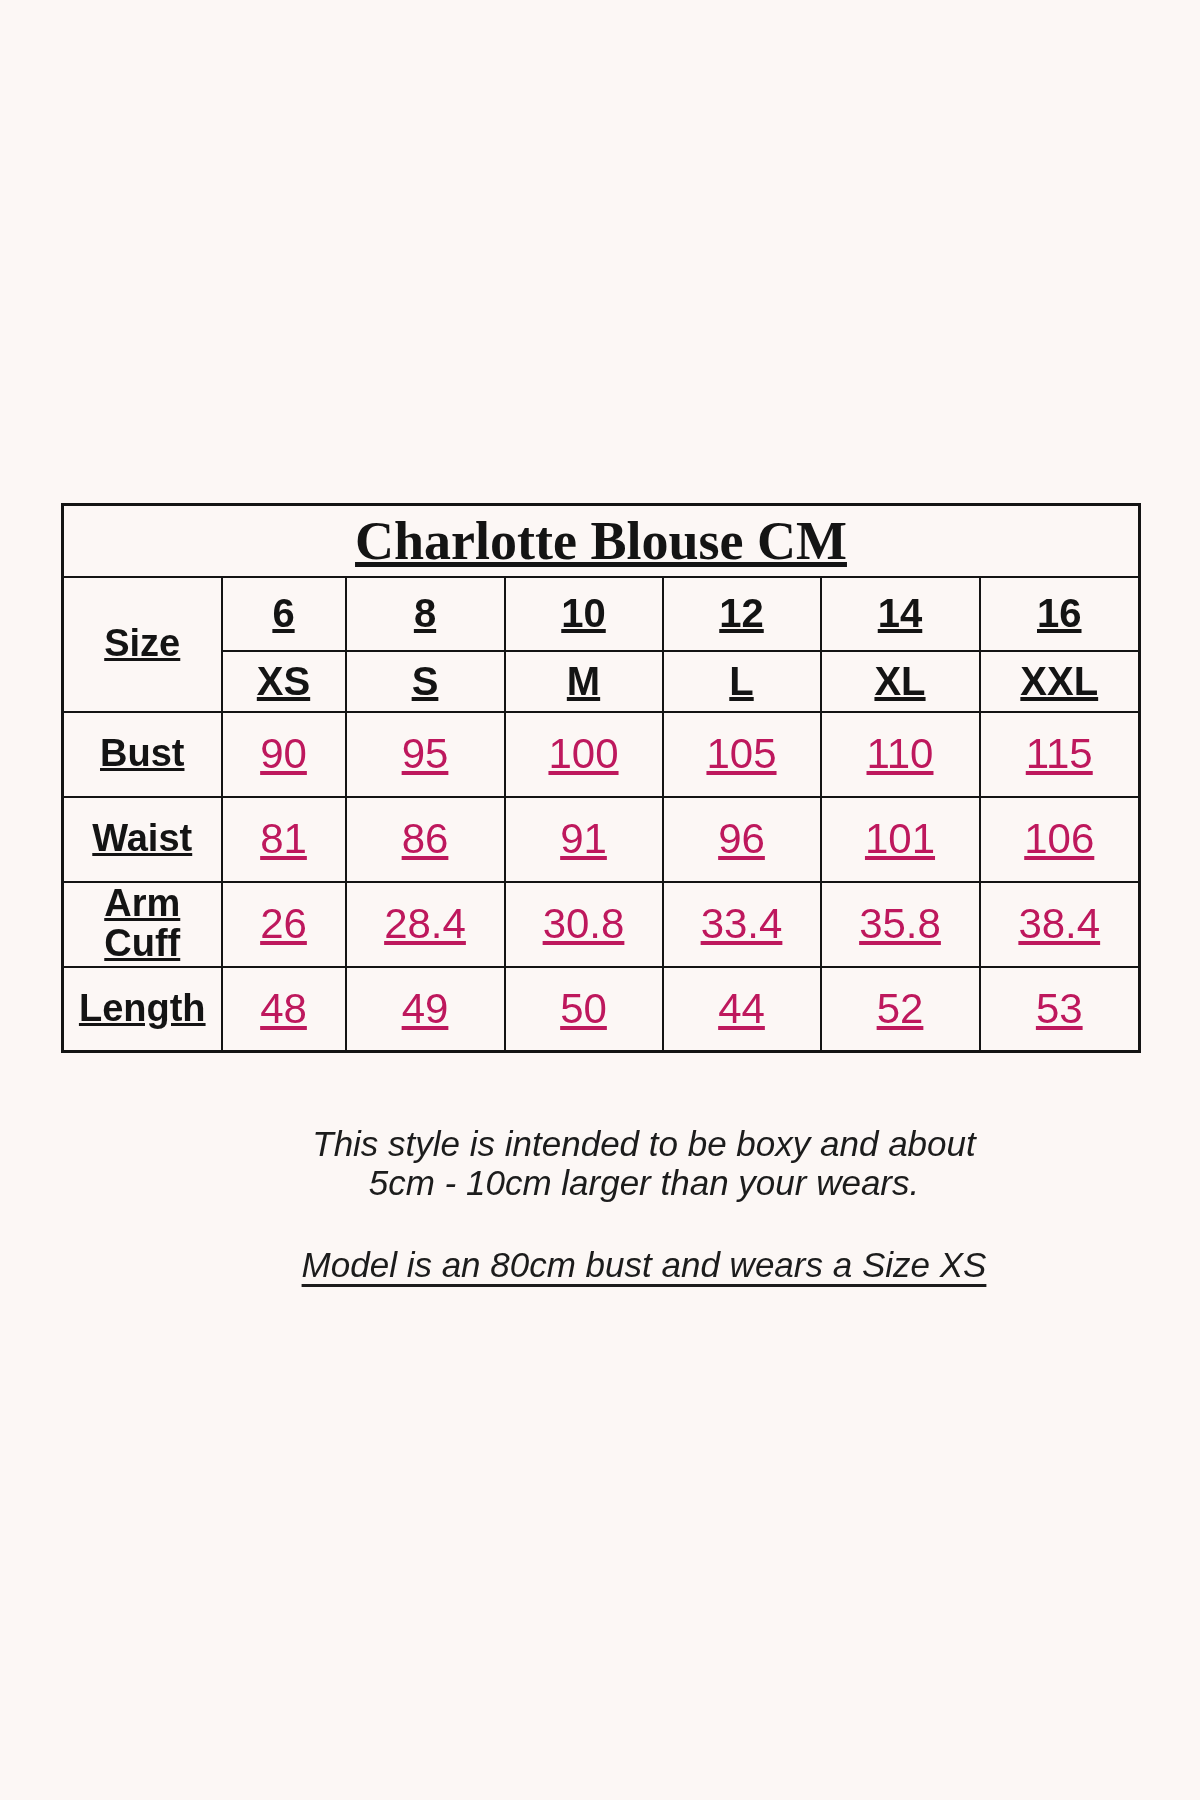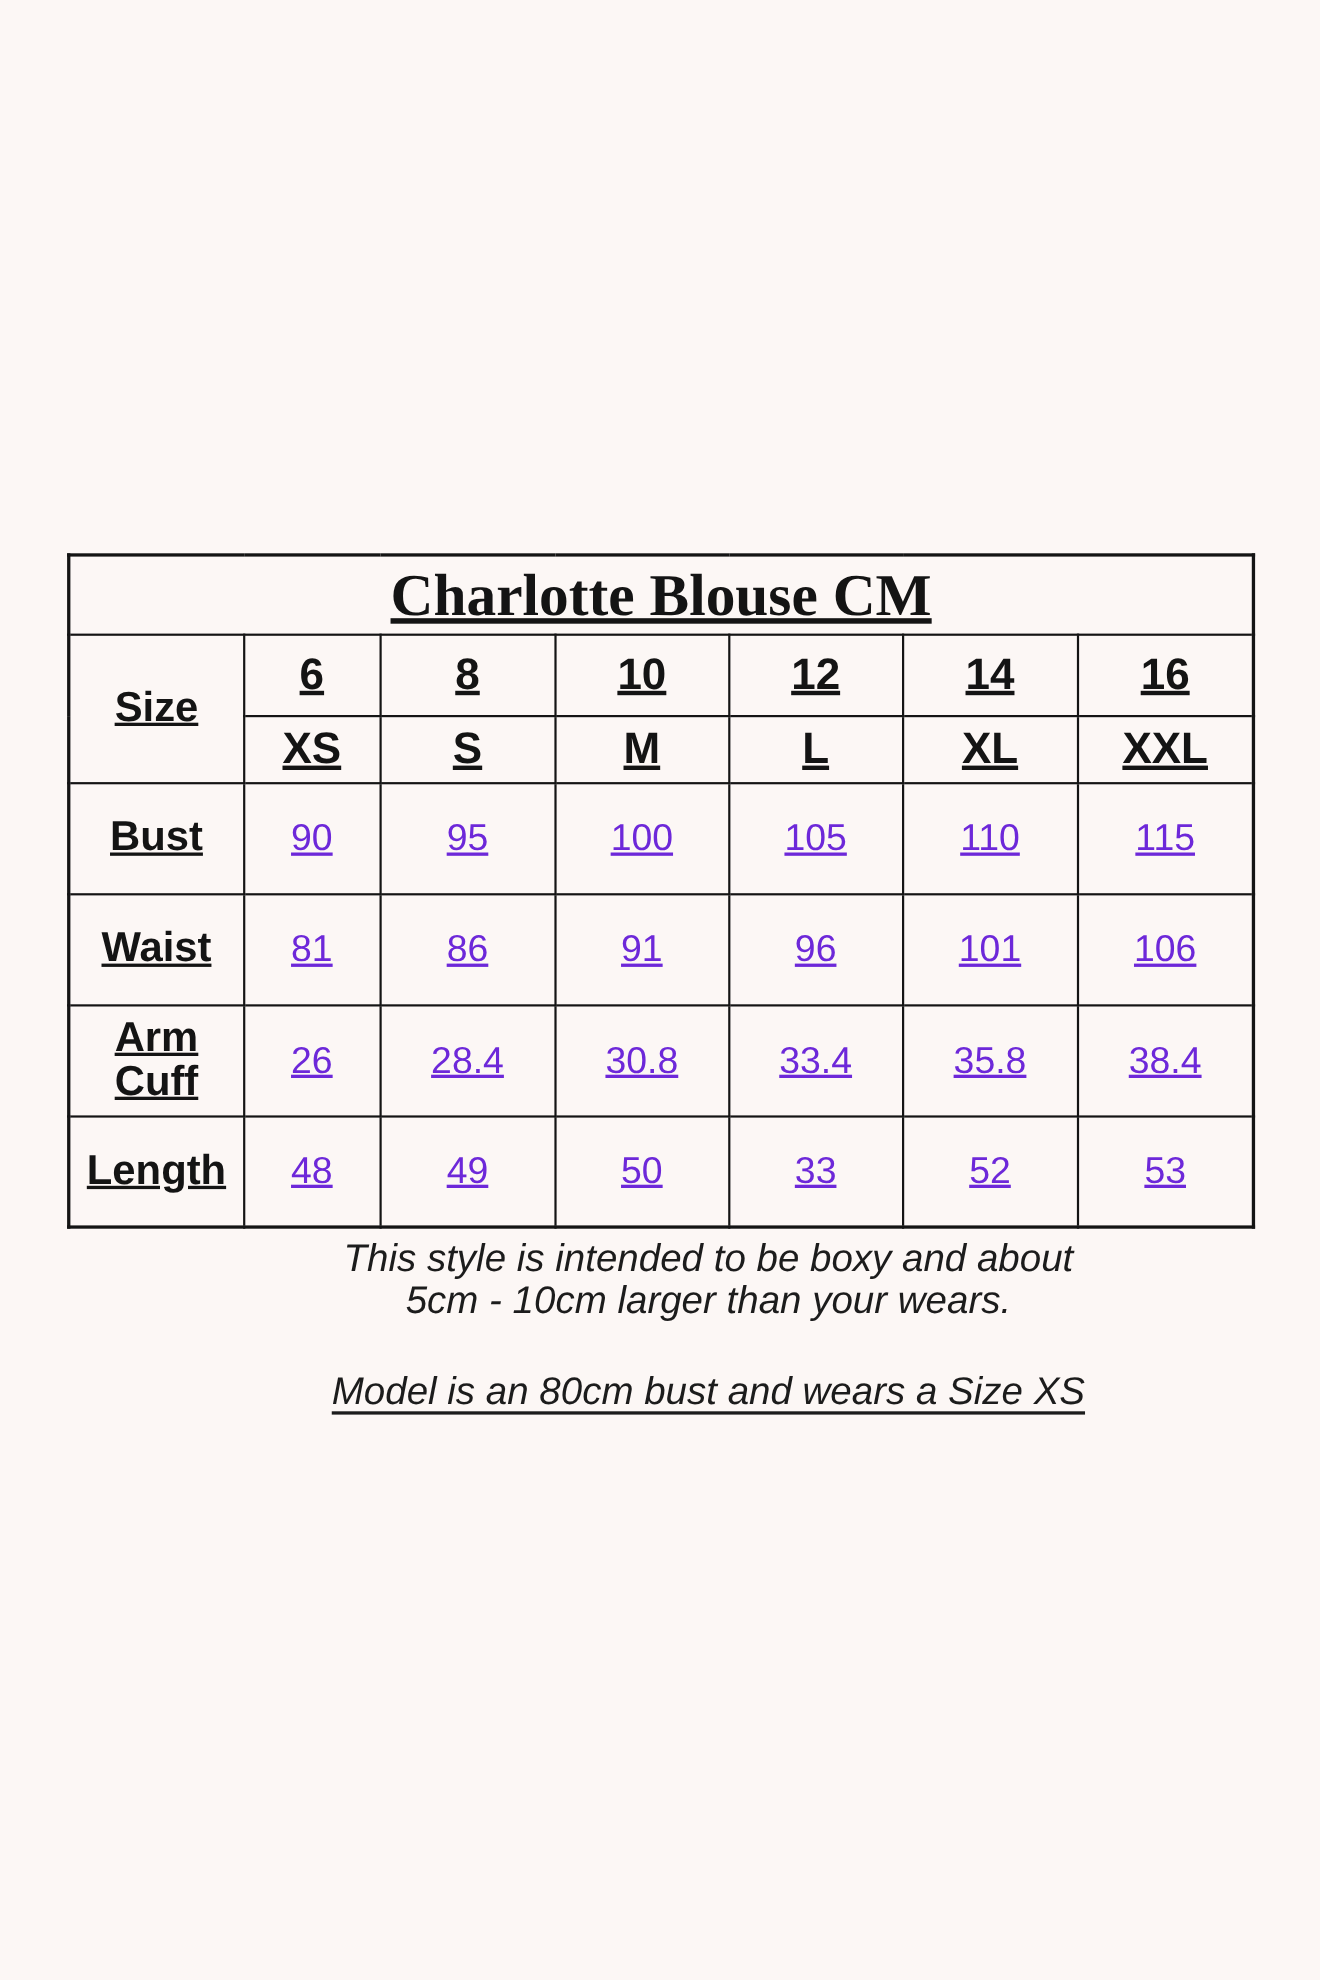--- a/index.html
+++ b/index.html
@@ -23,41 +23,41 @@
     border:2px solid #141414;
     text-align:center;
     vertical-align:middle;
     padding:0;
     background:transparent;
     text-decoration:underline;
   }
   tr.r-title{height:72px;}
   tr.r-num{height:74px;}
   tr.r-let{height:61px;}
-  tr.r-data{height:101px;}
+  tr.r-data{height:85px;}
   td.title-cell{
     font-family:"Liberation Serif", serif;
     font-weight:700;
     font-size:54px;
     letter-spacing:0px;
   }
   td.head-cell{
     font-weight:700;
     font-size:40px;
   }
   td.label-cell{
     font-weight:700;
     font-size:38px;
     line-height:1.05;
     padding:0 6px;
   }
   td.value-cell{
     font-weight:400;
-    font-size:34px;
-    color:#6d28d9;
+    font-size:42px;
+    color:#be185d;
   }
   .notes{
     position:absolute;
     top:1124px;left:0;
     width:1200px;
     text-align:center;
     font-style:italic;
     font-size:35px;
     line-height:39px;
     color:#1c1c1c;
@@ -133,21 +133,21 @@
       <td class="value-cell">30.8</td>
       <td class="value-cell">33.4</td>
       <td class="value-cell">35.8</td>
       <td class="value-cell">38.4</td>
     </tr>
     <tr class="r-data">
       <td class="label-cell">Length</td>
       <td class="value-cell">48</td>
       <td class="value-cell">49</td>
       <td class="value-cell">50</td>
-      <td class="value-cell">33</td>
+      <td class="value-cell">44</td>
       <td class="value-cell">52</td>
       <td class="value-cell">53</td>
     </tr>
   </tbody>
     </table>
 
   <div class="notes">
     <p class="note-1"><span>This style is intended to be boxy and about</span><br><span>5cm - 10cm larger than your wears.</span></p>
     <p class="note-3">Model is an 80cm bust and wears a Size XS</p>
   </div>

